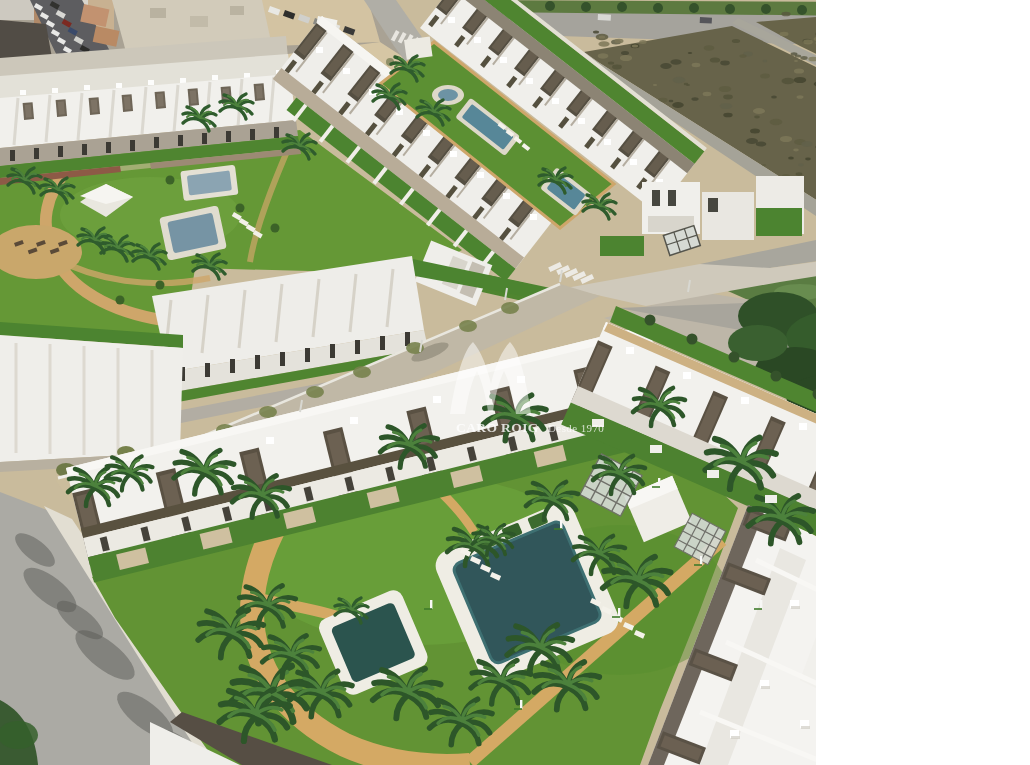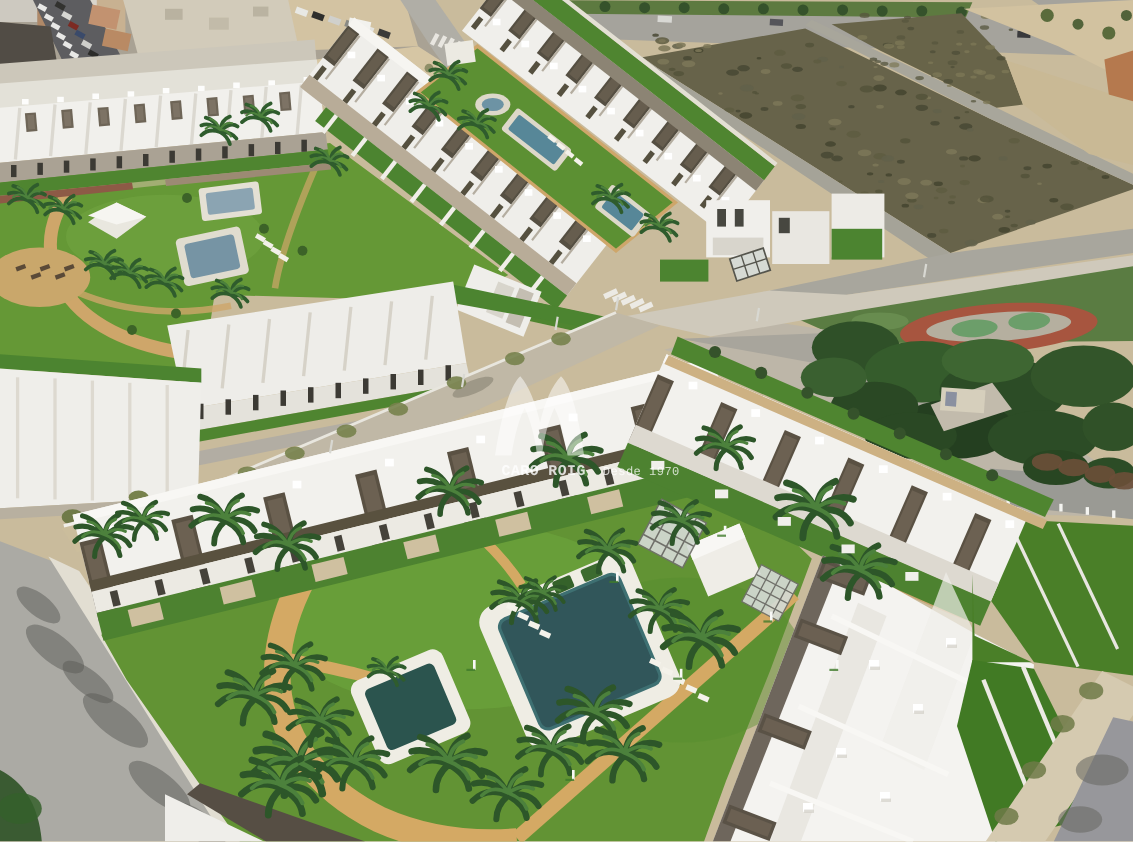--- a/index.html
+++ b/index.html
@@ -1,13 +1,13 @@
 <!DOCTYPE html>
 <html><head><meta charset="utf-8"><style>
-html,body{margin:0;padding:0;} #scene{width:1030px;height:765px;overflow:hidden;font-family:Liberation Mono, monospace;}
+html,body{margin:0;padding:0;} #scene{width:816px;height:765px;overflow:hidden;font-family:Liberation Serif, serif;}
 </style></head><body>
 <div id="scene">
 <svg width="1030" height="765" viewBox="0 0 1030 765" xmlns="http://www.w3.org/2000/svg">
 <defs>
 <g id="palm">
 <path d="M0,-4 C-11,-9 -20,-7 -27,0 M0,-4 C-9,-13 -18,-15 -26,-13 M0,-4 C-5,-15 -11,-21 -20,-23 M0,-4 C1,-16 6,-21 13,-24 M0,-4 C9,-13 17,-15 25,-12 M0,-4 C11,-7 19,-3 23,4 M0,-4 C9,1 13,6 14,13 M0,-4 C-7,2 -9,8 -9,14" stroke="#2d5629" stroke-width="4.6" fill="none" stroke-linecap="round"></path>
 <path d="M0,-6 C-8,-10 -15,-9 -20,-4 M0,-6 C-4,-13 -9,-17 -15,-18 M0,-6 C1,-14 5,-18 10,-20 M0,-6 C7,-11 13,-12 19,-9 M0,-6 C8,-3 12,1 14,6" stroke="#4c813c" stroke-width="2.8" fill="none" stroke-linecap="round"></path>
 </g>
 <g id="palmS">
           <path d="M0,0 C-8,-3 -13,-1 -17,3 M0,0 C-6,-7 -12,-8 -17,-6 M0,0 C-3,-8 -8,-12 -13,-13 M0,0 C1,-9 4,-12 9,-14 M0,0 C6,-7 12,-8 16,-5 M0,0 C8,-1 12,2 15,6 M0,0 C5,3 8,7 9,11" stroke="#2f5c2d" stroke-width="3.4" fill="none" stroke-linecap="round"></path>

